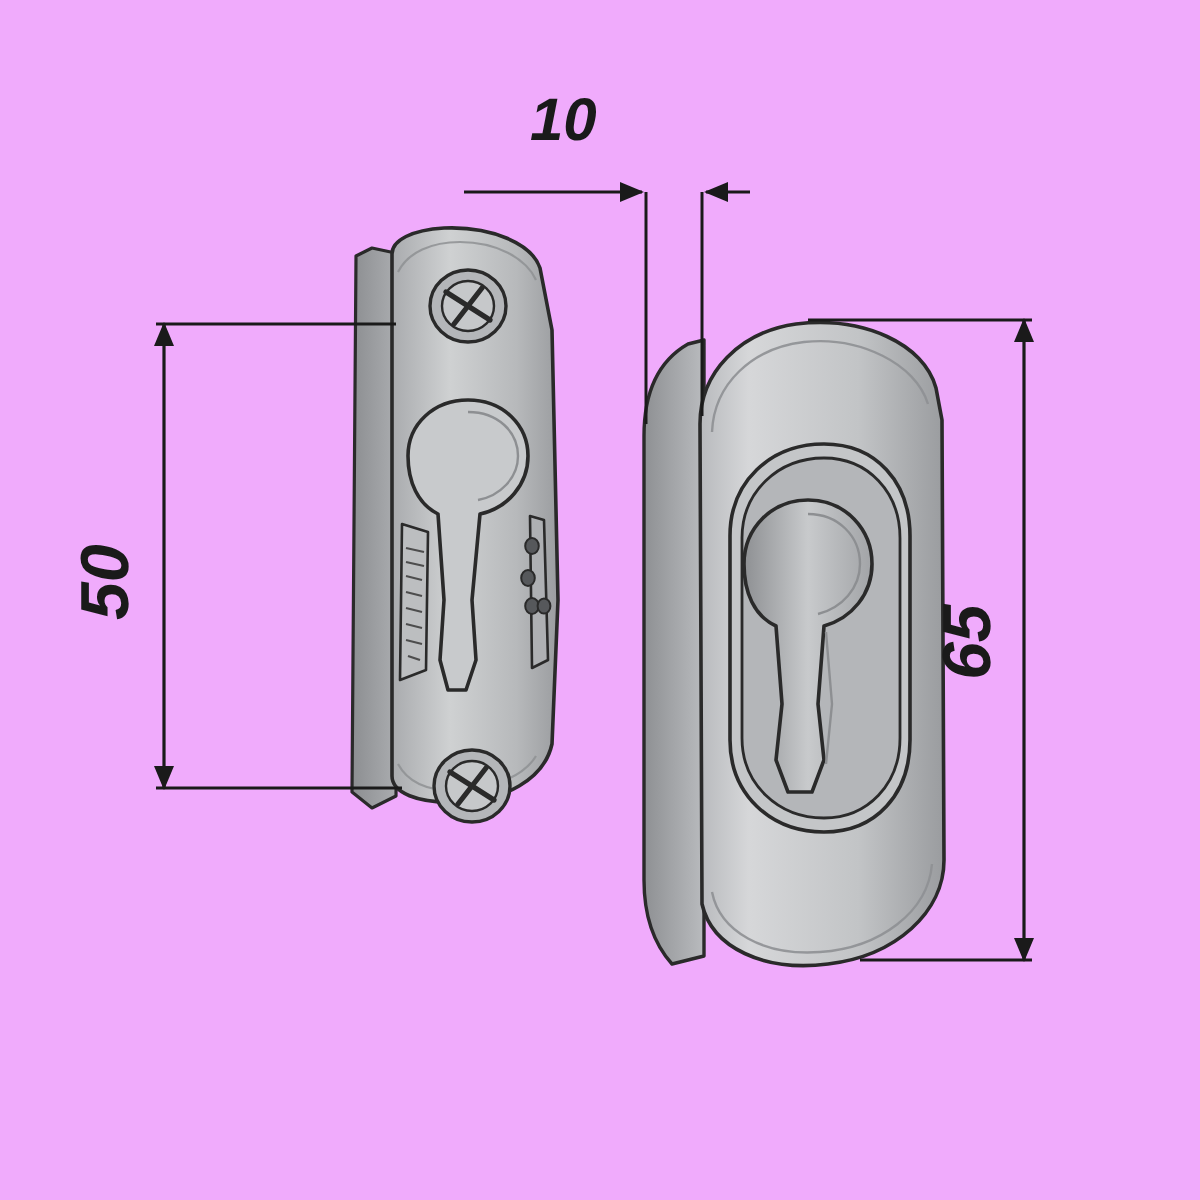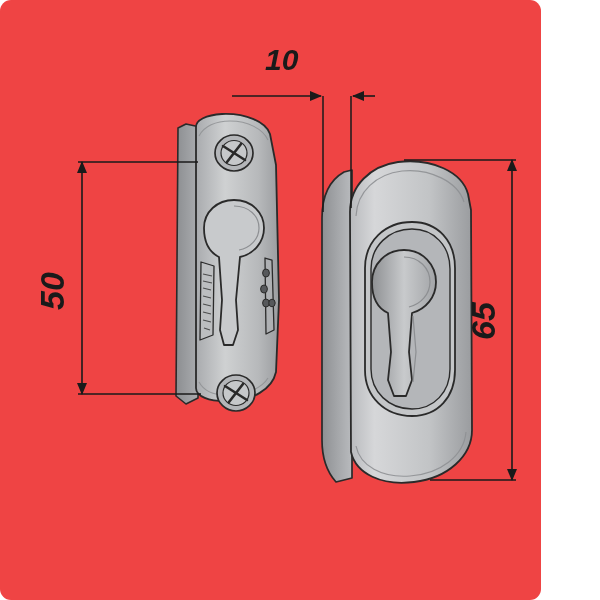--- a/index.html
+++ b/index.html
@@ -8,24 +8,23 @@
     background: #ffffff;
   }
   body {
     width: 600px;
     height: 600px;
     font-family: "Liberation Sans", sans-serif;
     overflow: hidden;
   }
   #stage {
     position: relative;
-    width: 541px;
+    width: 600px;
     height: 600px;
-    background: #ef4444;
-    border-radius: 11px;
+    background: #f0abfc;
   }
   #drawing {
     position: absolute;
     left: 0;
     top: 0;
     width: 600px;
     height: 600px;
   }
   .dim-text {
     font-family: "Liberation Sans", sans-serif;

